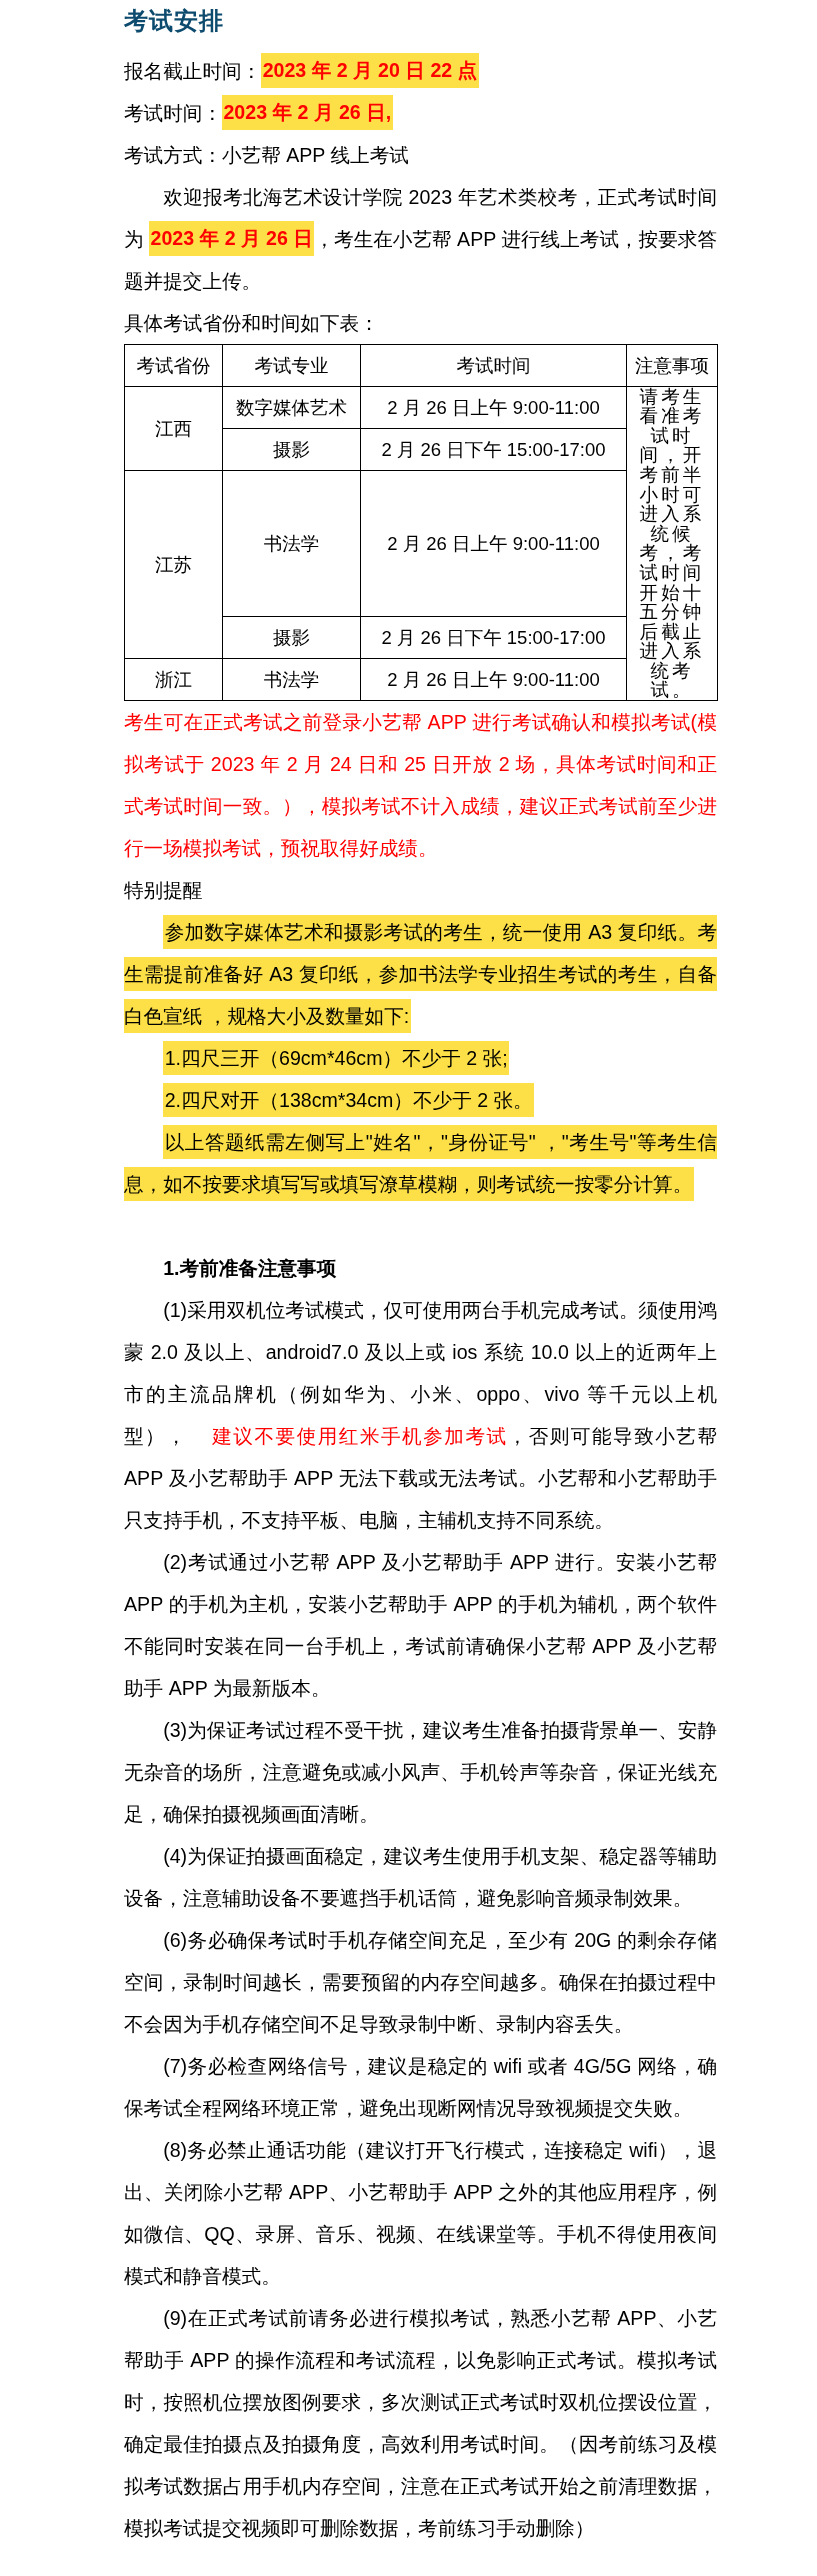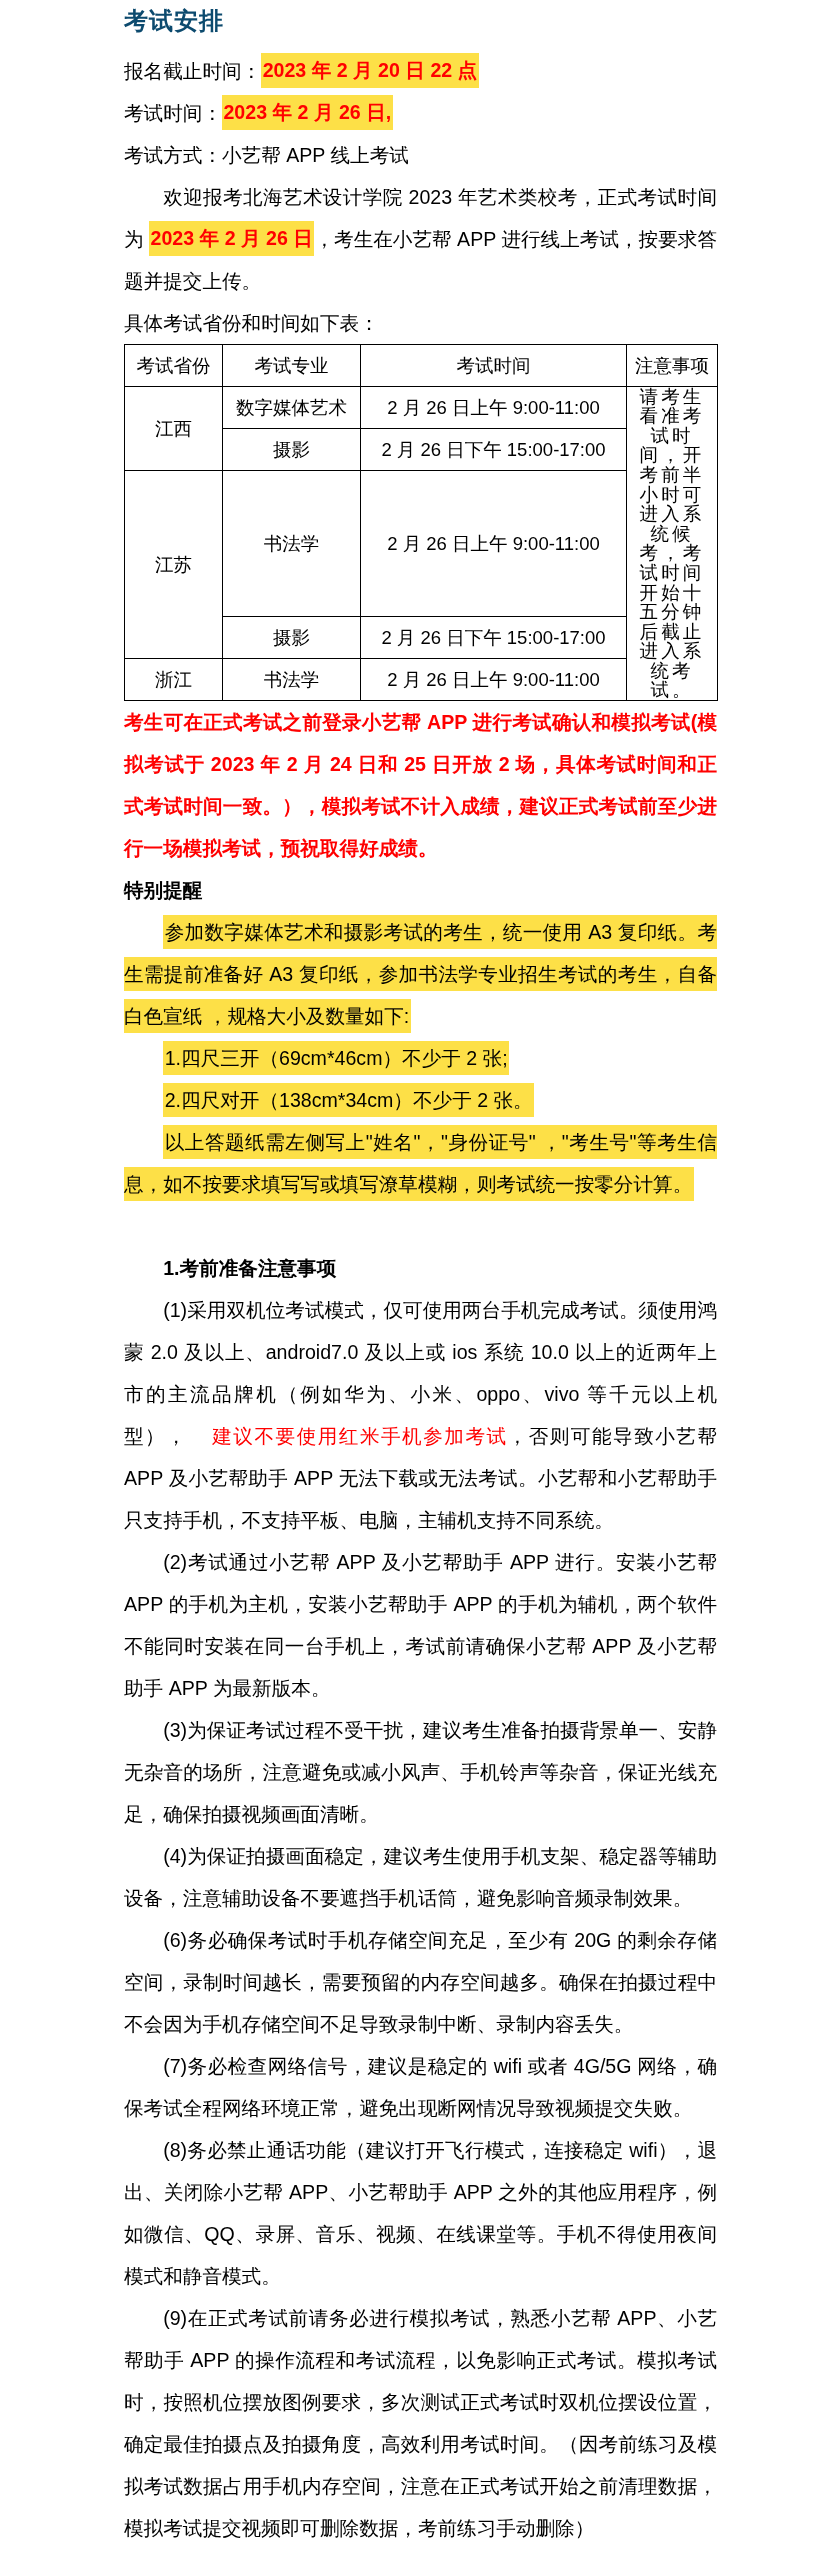--- a/index.html
+++ b/index.html
@@ -32,34 +32,34 @@
     text-align: justify;
   }
   .indent { text-indent: 2em; }
   .red-bold {
     color: #ff0000;
     font-weight: bold;
   }
   .red-text { color: #ff0000; margin-left: 25px; }
   .red-para {
     color: #ff0000;
-    font-weight: bold;
+    font-weight: normal;
   }
   mark {
     background: #fde047;
     color: inherit;
     padding: 6.2px 1.5px;
   }
   .section-title {
     font-weight: bold;
     font-size: 20px;
   }
   .gap-above { margin-top: 42px !important; }
   .special-title {
-    font-weight: bold;
+    font-weight: normal;
     font-size: 20.6px;
   }
   table.schedule {
     border-collapse: collapse;
     width: 100%;
     margin: 0;
     table-layout: fixed;
   }
   table.schedule th,
   table.schedule td {

